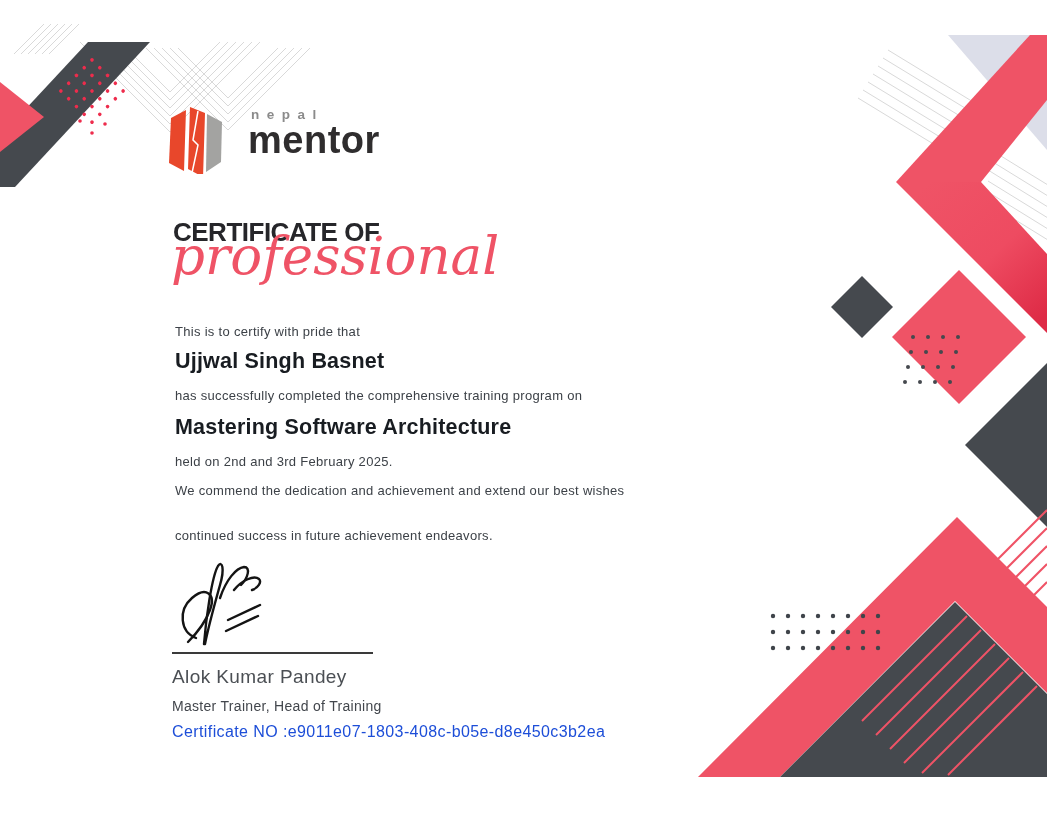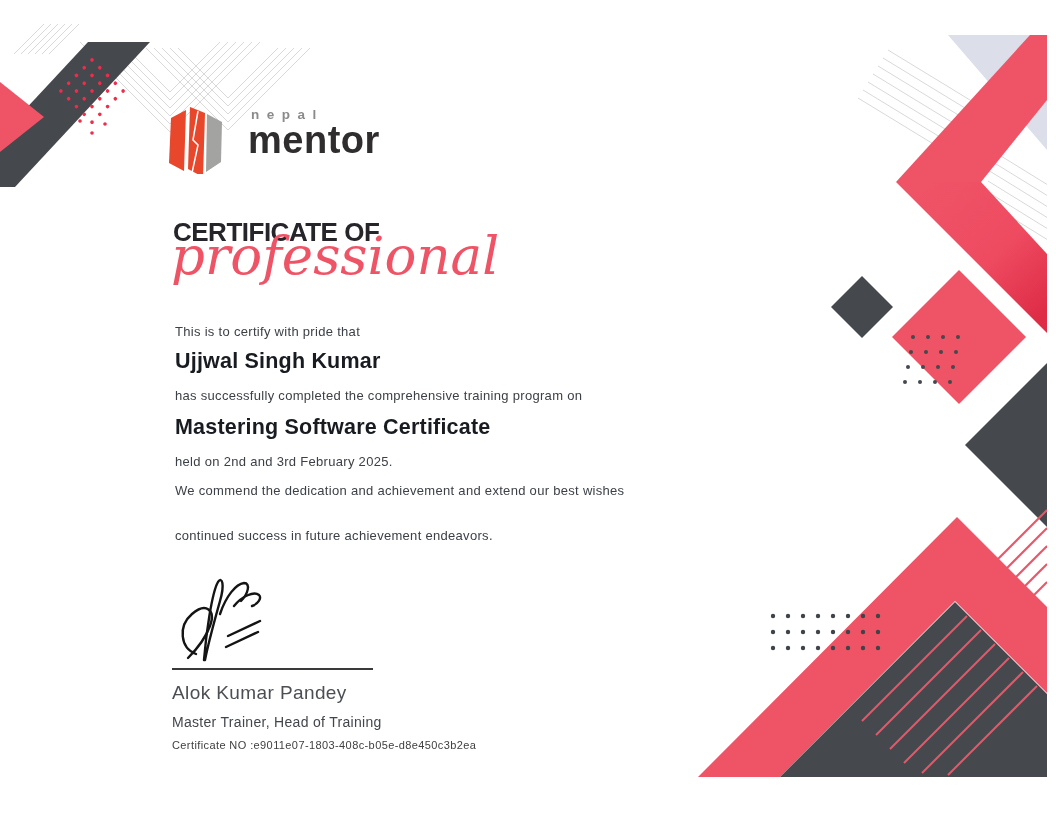--- a/index.html
+++ b/index.html
@@ -48,26 +48,26 @@
     line-height:1;margin:0 0 15px 0;
   }
   .body-block .m1{margin-bottom:13px;}
   .body-block .m2{margin-bottom:16px;}
   .body-block .m3{margin-bottom:15px;}
   .body-block .m4{margin-bottom:17px;}
   .body-block .m5{margin-bottom:16px;}
   .body-block .m6{margin-bottom:32px;}
 
   
-  .sign-block{position:absolute;left:172px;top:574px;}
+  .sign-block{position:absolute;left:172px;top:558px;}
   .sign-scrawl{display:block;margin-left:-8px;}
   .sign-line{width:201px;border:none;border-top:2px solid #3a3a3a;margin:2px 0 12px 0;}
   .sign-name{font-size:19px;color:#4b4f54;letter-spacing:0.4px;margin:0 0 10px 0;}
   .sign-role{font-size:14px;color:#42464c;letter-spacing:0.3px;margin:0 0 9px 0;}
-  .sign-certno{font-size:11px;color:#404040;letter-spacing:0.4px;margin:0;}
+  .sign-certno{font-size:16px;color:#1d4ed8;letter-spacing:0.4px;margin:0;}
 </style>
 </head>
 <body>
 
 <div class="certificate">
 
   <svg class="decor" viewBox="0 0 1056 820" aria-hidden="true">
     <defs>
       <clipPath id="frame">
           <rect x="0" y="0" width="1047" height="778"></rect>
@@ -260,23 +260,23 @@
     </div>
   </div>
 
   <div class="title-block">
     <h1 class="title-line1">CERTIFICATE OF</h1>
     <div class="title-line2">professional</div>
   </div>
 
   <div class="body-block">
     <p class="line-reg m1">This is to certify with pride that</p>
-    <p class="line-bold m2">Ujjwal Singh Kumar</p>
+    <p class="line-bold m2">Ujjwal Singh Basnet</p>
     <p class="line-reg m3">has successfully completed the comprehensive training program on</p>
-    <p class="line-bold m4">Mastering Software Certificate</p>
+    <p class="line-bold m4">Mastering Software Architecture</p>
     <p class="line-reg m5">held on 2nd and 3rd February 2025.</p>
     <p class="line-reg m6">We commend the dedication and achievement and extend our best wishes</p>
     <p class="line-reg">continued success in future achievement endeavors.</p>
   </div>
 
   <div class="sign-block">
     <svg class="sign-scrawl" width="130" height="92" viewBox="0 0 130 92" aria-hidden="true">
       <g fill="none" stroke="#141414" stroke-width="2.4" stroke-linecap="round">
         <path d="M 32 80 C 16 74 14 52 28 40 C 42 28 52 36 46 52 C 40 68 30 78 24 84"></path>
         <path d="M 40 86 C 42 60 48 18 54 8 C 58 2 61 10 56 27 C 51 45 45 66 41 86"></path>

